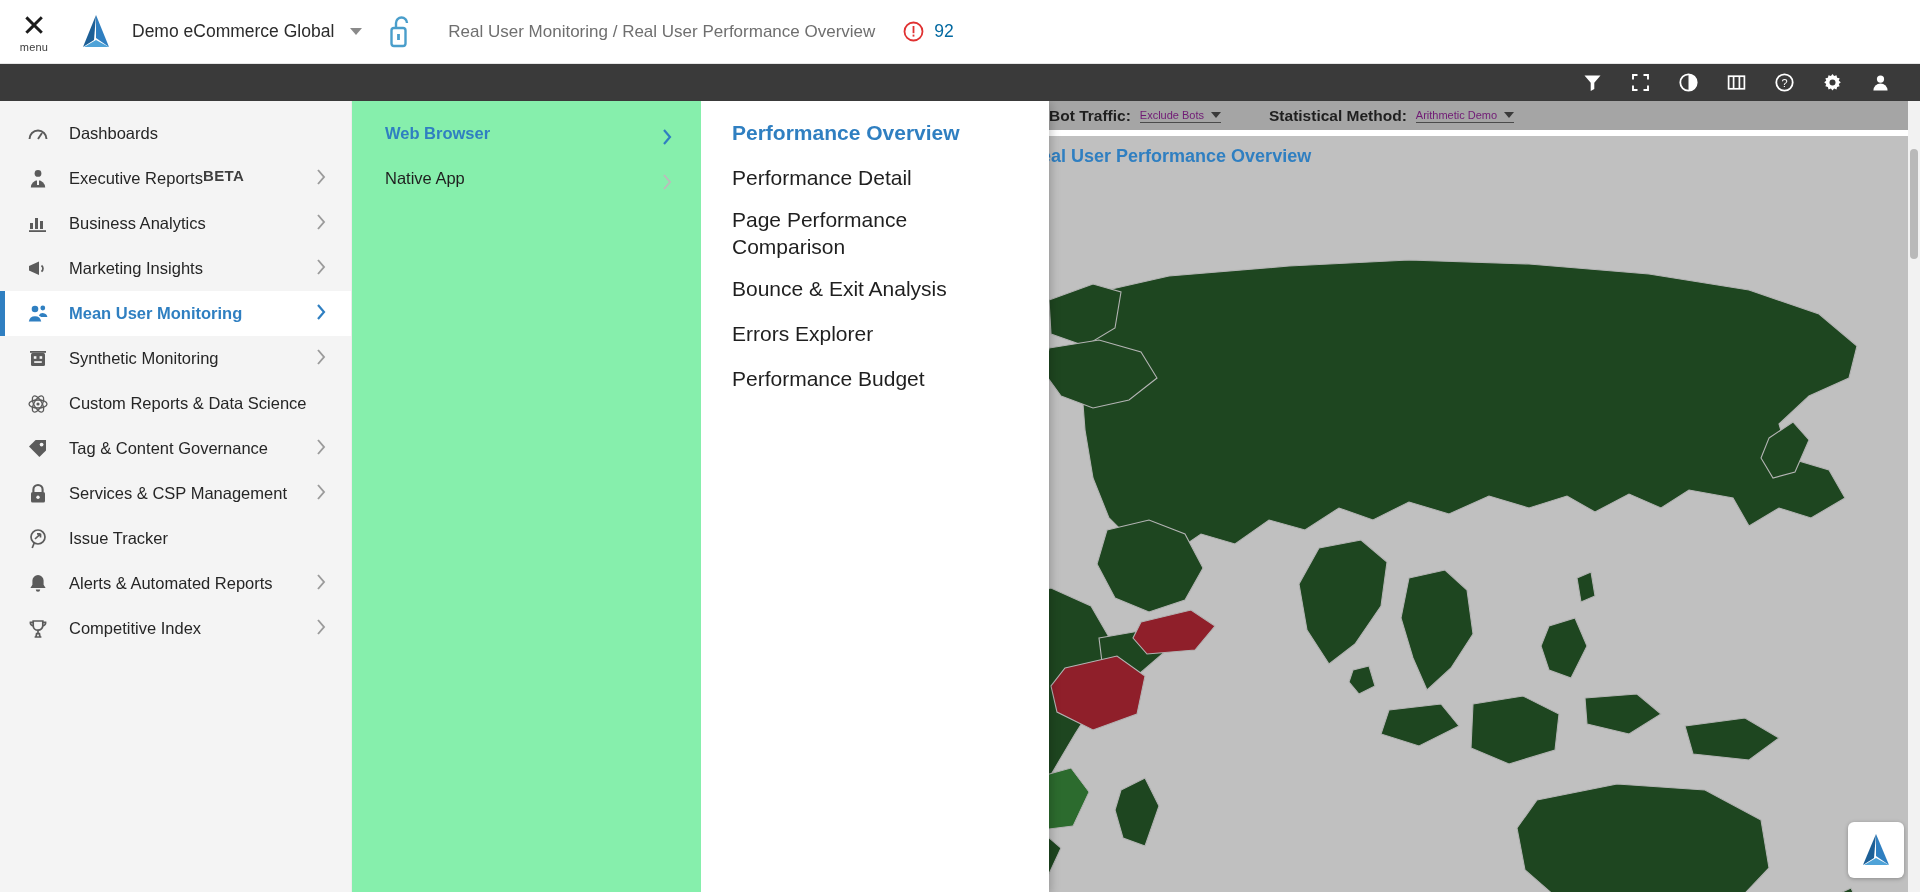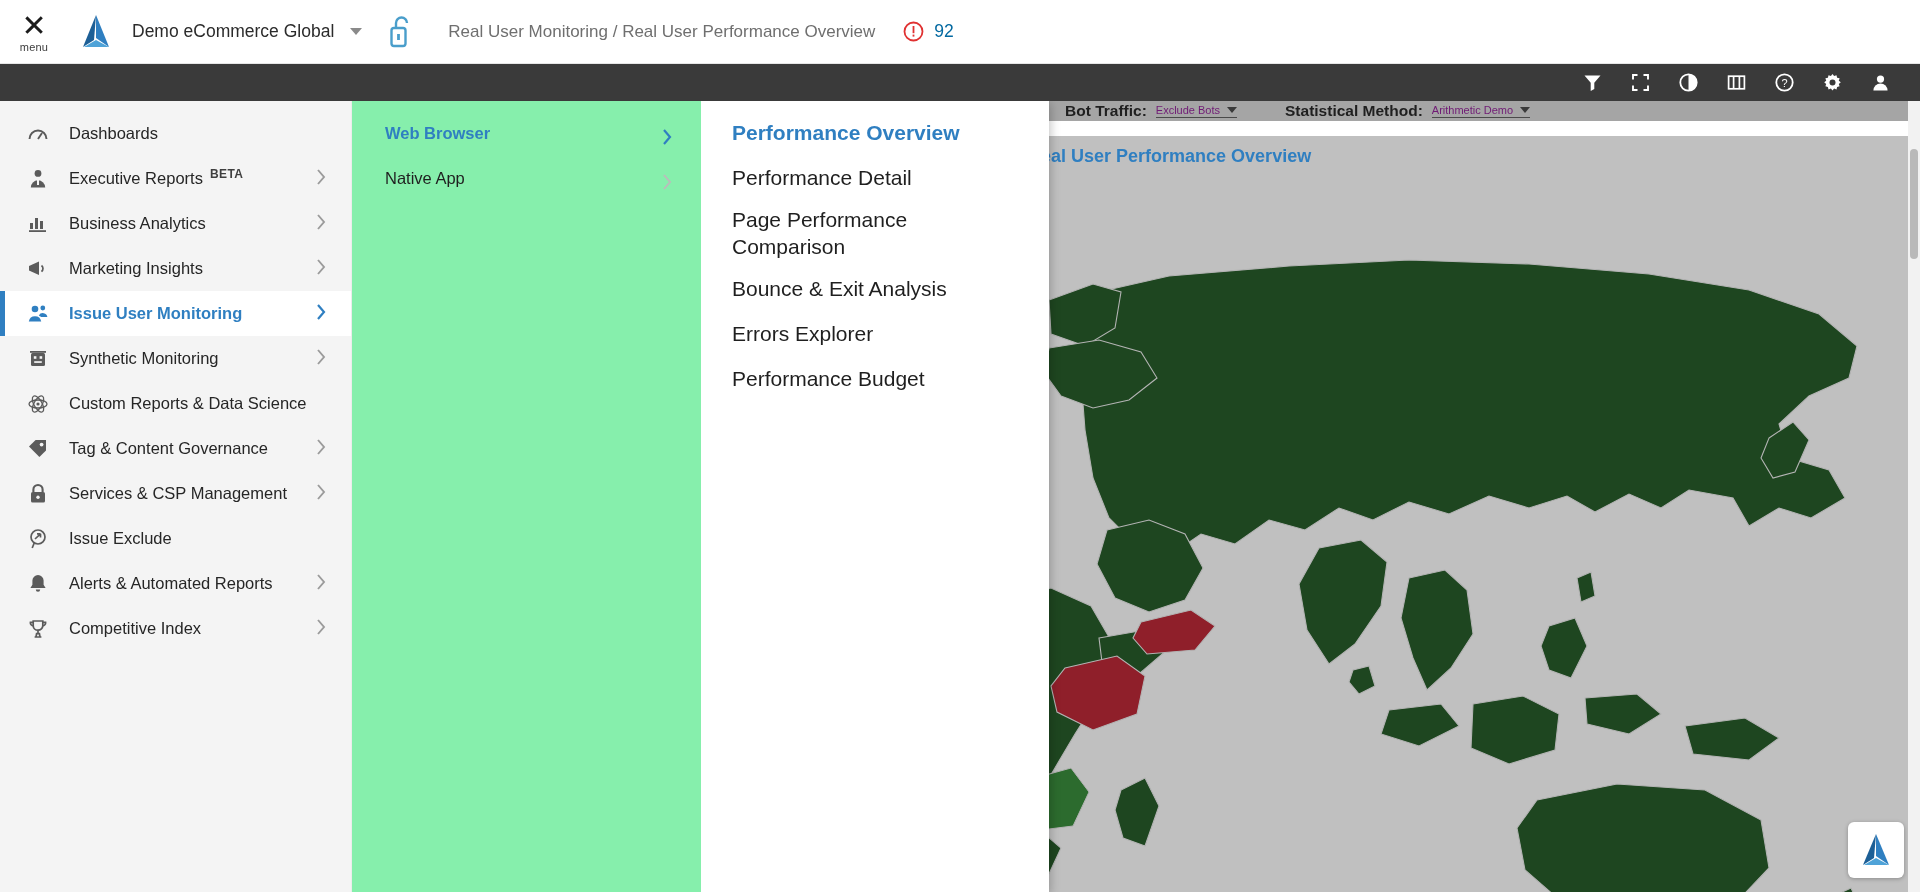--- a/index.html
+++ b/index.html
@@ -58,22 +58,22 @@
     justify-content: center; cursor: pointer;
   }
   .tool-ico svg { display: block; }
 
   
   .content {
     position: absolute; top: 101px; left: 0; width: 1920px; height: 791px;
     background: #ffffff; overflow: hidden;
   }
   .filterbar {
-    position: absolute; top: 0; left: 1049px; right: 0; height: 20px;
-    background: #a5a5a5; display: flex; align-items: center; padding-left: 16px;
+    position: absolute; top: 0; left: 1049px; right: 0; height: 29px;
+    background: #a5a5a5; display: flex; align-items: center; padding-left: 0;
     z-index: 5;
   }
   .fb-label { font-size: 15.5px; font-weight: bold; color: #1f1f1f; }
   .fb-value {
     font-size: 11px; color: #701a75; margin-left: 9px;
     border-bottom: 1px solid #4a4a4a; padding-bottom: 1px; cursor: pointer;
     display: inline-flex; align-items: center;
   }
   .fb-caret {
     margin-left: 7px; width: 0; height: 0;
@@ -128,22 +128,22 @@
     height: 45px; padding-left: 24px; cursor: pointer;
   }
   .nav-item .ico {
     width: 28px; height: 28px; display: flex; align-items: center;
     justify-content: center; flex: 0 0 28px; color: #5b5b5b;
   }
   .nav-item .lbl {
     margin-left: 17px; font-size: 16.5px; color: #262626; white-space: nowrap;
   }
   .nav-item .beta {
-    font-size: 12px; font-weight: bold; color: #3f3f3f;
-    margin-left: 7px; align-self: flex-start; margin-top: 11px;
+    font-size: 15px; font-weight: bold; color: #3f3f3f;
+    align-self: flex-start; margin-top: 11px;
     letter-spacing: .4px;
   }
   .nav-item .chev {
     position: absolute; right: 24px; top: 50%; transform: translateY(-50%);
     color: #9b9b9b;
   }
   .nav-item.active { background: #ffffff; }
   .nav-item.active::before {
     content: ""; position: absolute; left: 0; top: 0; bottom: 0;
     width: 5px; background: #2f7fc1;
@@ -431,21 +431,21 @@
 
       <div class="nav-item active">
         <span class="ico">
           <svg width="22" height="22" viewBox="0 0 22 22" fill="currentColor">
             <circle cx="8" cy="6" r="3.3"></circle>
             <path d="M1.8 18.5 a6.3 6.3 0 0 1 12.4 0 z"></path>
             <circle cx="15.8" cy="5" r="2.4"></circle>
             <path d="M11.8 12.5 a4.6 4.6 0 0 1 8.6 1.6 h-6.2 z"></path>
           </svg>
         </span>
-        <span class="lbl">Issue User Monitoring</span>
+        <span class="lbl">Mean User Monitoring</span>
         <span class="chev">
           <svg width="12" height="18" viewBox="0 0 12 18" fill="none" stroke="currentColor" stroke-width="2.2">
               <path d="M3 2 L9 9 L3 16"></path>
             </svg>
         </span>
       </div>
 
       <div class="nav-item">
         <span class="ico">
           <svg width="22" height="22" viewBox="0 0 22 22" fill="currentColor">
@@ -508,21 +508,21 @@
       </div>
 
       <div class="nav-item">
         <span class="ico">
           <svg width="22" height="22" viewBox="0 0 22 22" fill="none" stroke="currentColor" stroke-width="1.7">
             <circle cx="11" cy="9" r="7"></circle>
             <path d="M8 11 L13.5 5.8 M13.5 5.8 L13.5 9.4 M13.5 5.8 L10 5.8"></path>
             <path d="M7.2 15 L5.2 20"></path>
           </svg>
         </span>
-        <span class="lbl">Issue Exclude</span>
+        <span class="lbl">Issue Tracker</span>
       </div>
 
       <div class="nav-item">
         <span class="ico">
           <svg width="22" height="22" viewBox="0 0 22 22" fill="currentColor">
             <path d="M11 2 a5.6 5.6 0 0 1 5.6 5.6 v4.2 l2 3.2 H3.4 l2-3.2 V7.6 A5.6 5.6 0 0 1 11 2 Z"></path>
             <path d="M8.8 16.6 a2.2 2.2 0 0 0 4.4 0 z"></path>
           </svg>
         </span>
         <span class="lbl">Alerts &amp; Automated Reports</span>

